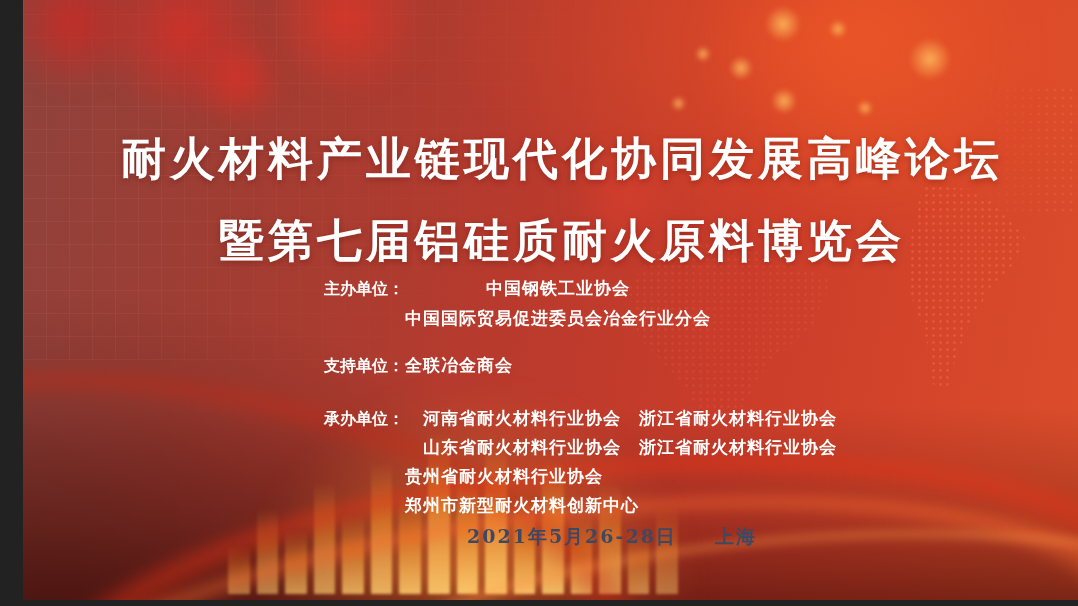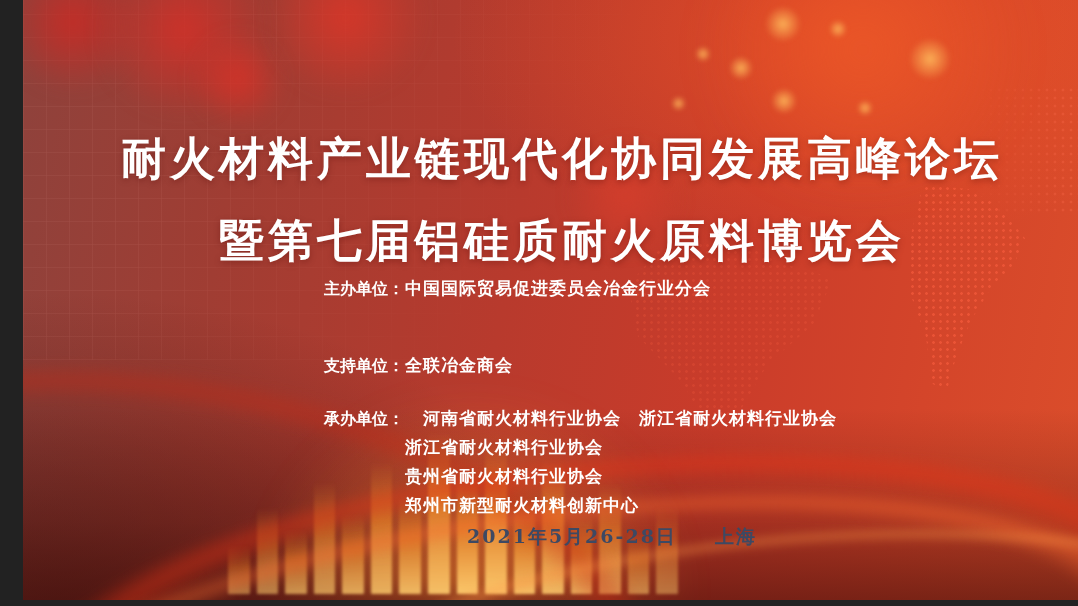--- a/index.html
+++ b/index.html
@@ -157,39 +157,41 @@
   <div class="streak s3"></div>
 
   <div class="title">
     <div class="t-line">耐火材料产业链现代化协同发展高峰论坛</div>
     <div class="t-line">暨第七届铝硅质耐火原料博览会</div>
   </div>
 
   <div class="info sec sec-host">
     <span class="label">主办单位：</span>
     <span class="org-lines">
+      <div>中国钢铁工业协会</div>
       <div>中国国际贸易促进委员会冶金行业分会</div>
     </span>
   </div>
 
   <div class="info sec sec-support">
     <span class="label">支持单位：</span>
     <span class="org-lines">
       <div>全联冶金商会</div>
     </span>
   </div>
 
   <div class="info sec sec-organizer">
     <span class="label">承办单位：</span>
     <span class="org-rows">
       <div class="row">
         <span class="col-l">河南省耐火材料行业协会</span>
         <span>浙江省耐火材料行业协会</span>
       </div>
       <div class="row">
+        <span class="col-l">山东省耐火材料行业协会</span>
         <span>浙江省耐火材料行业协会</span>
       </div>
       <div class="row">
         <span>贵州省耐火材料行业协会</span>
       </div>
       <div class="row">
         <span class="col-l">郑州市新型耐火材料创新中心</span>
       </div>
     </span>
   </div>

